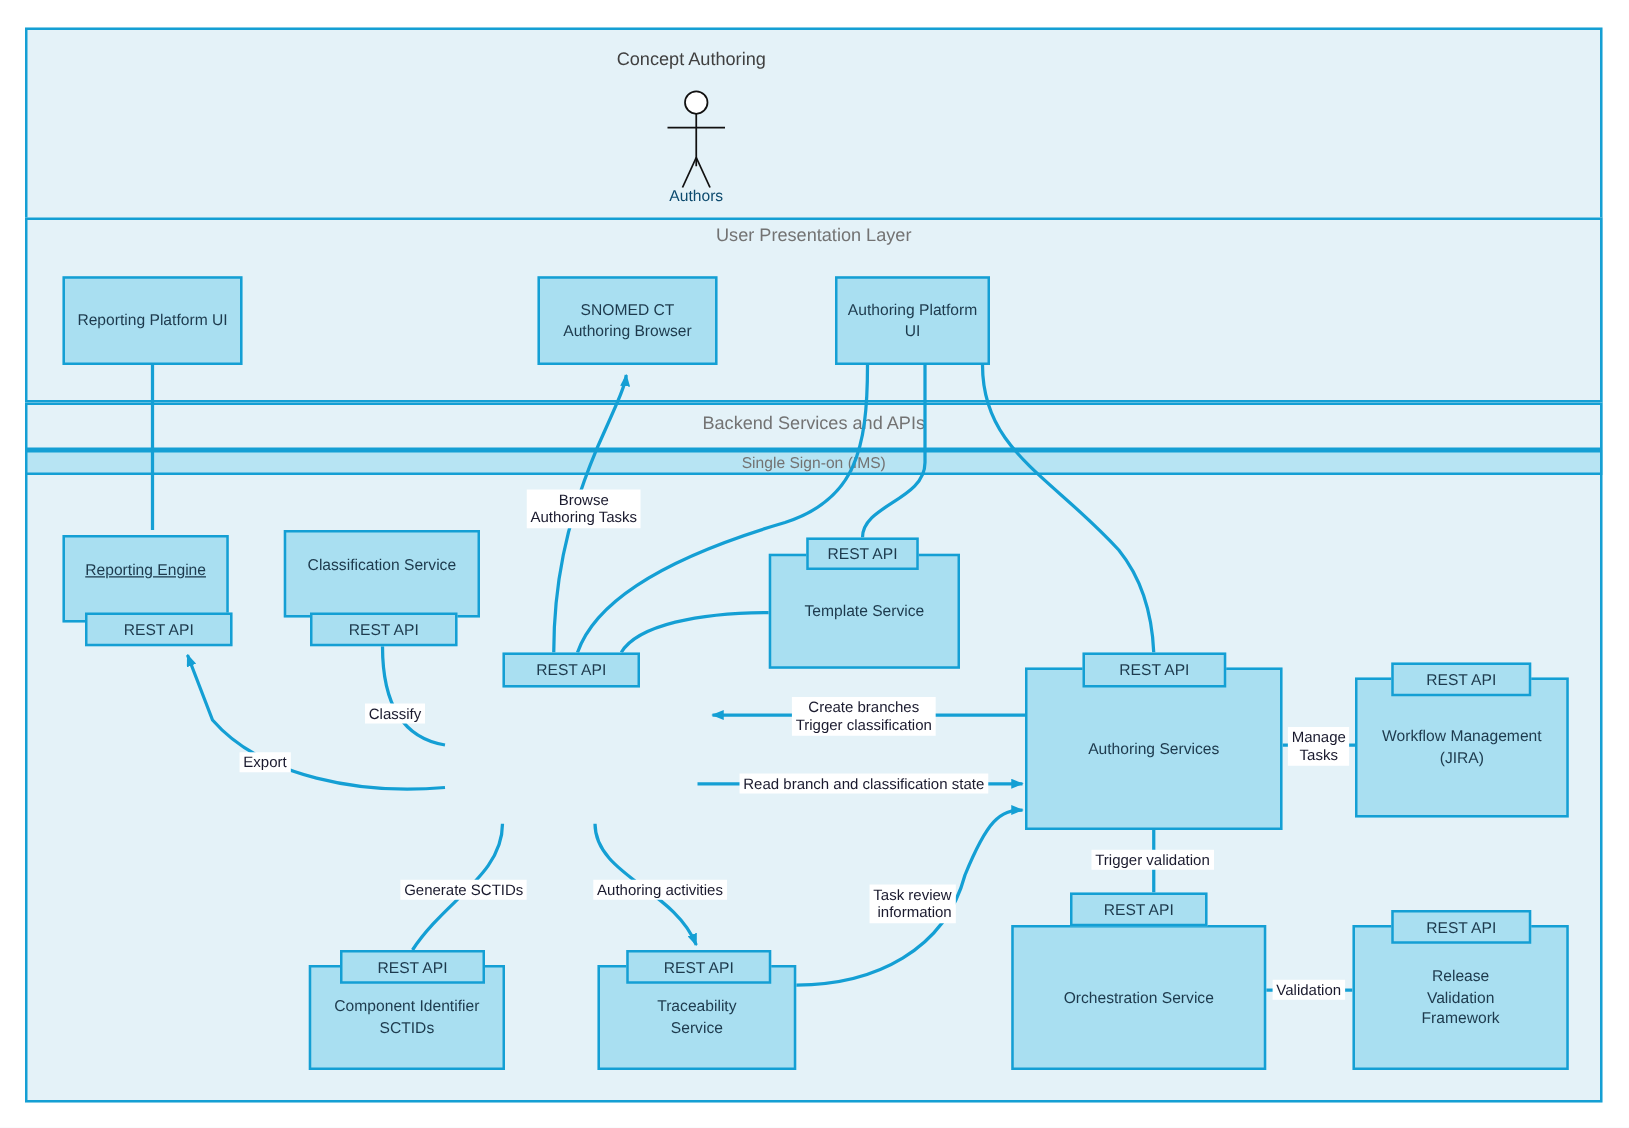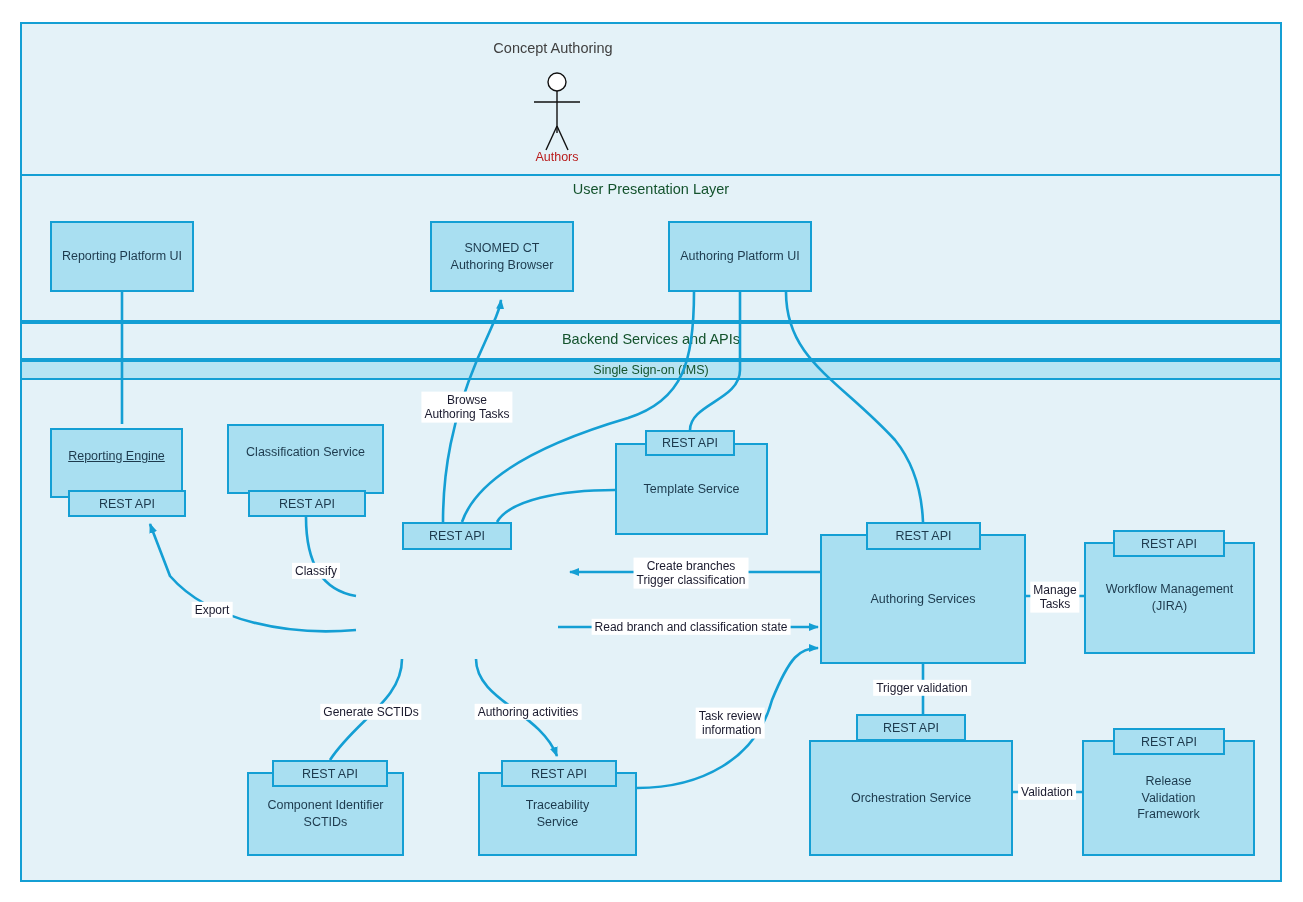--- a/index.html
+++ b/index.html
@@ -69,41 +69,41 @@
     box-sizing: border-box;
     border: 2px solid #149fd4;
     background: #e4f2f8;
     z-index: 2;
   }
   .band.sso { background: #b7e4f3; }
   .band-label {
     position: absolute;
     width: 100%;
     text-align: center;
-    color: #14532d;
+    color: #737373;
     z-index: 3;
     pointer-events: none;
   }
   
   .elabel {
     position: absolute;
     background: #ffffff;
     color: #1a1a2e;
     font-size: 12px;
     line-height: 1.2;
     padding: 1px 3px;
     text-align: center;
     white-space: pre-line;
     z-index: 12;
     transform: translate(-50%, -50%);
   }
   .actor-label {
     position: absolute;
     font-size: 12.5px;
-    color: #b91c1c;
+    color: #0c4a6e;
     text-align: right;
     z-index: 6;
     transform: translateX(-50%);
   }
   .title-top {
     position: absolute;
     font-size: 14.5px;
     color: #404040;
     text-align: center;
     transform: translateX(-50%);
@@ -181,21 +181,21 @@
 
   <div class="box" style="left:50px; top:221px; width:144px; height:71px;">
     <span class="lbl">Reporting Platform UI</span>
   </div>
 
   <div class="box" style="left:430px; top:221px; width:144px; height:71px;">
     <span class="lbl">SNOMED CT
 Authoring Browser</span>
   </div>
 
-  <div class="box" style="left:668px; top:221px; width:144px; height:71px;justify-content:center;">
+  <div class="box" style="left:668px; top:221px; width:124px; height:71px;justify-content:center;">
     <span class="lbl">Authoring Platform UI</span>
   </div>
 
   <div class="box" style="left:50px; top:428px; width:133px; height:70px;text-decoration:underline;">
     <span class="lbl" style="margin-bottom:14px;">Reporting Engine</span>
   </div>
   <div class="api" style="left:68px; top:490px; width:118px; height:27px;">
     <span>REST API</span>
   </div>
 

